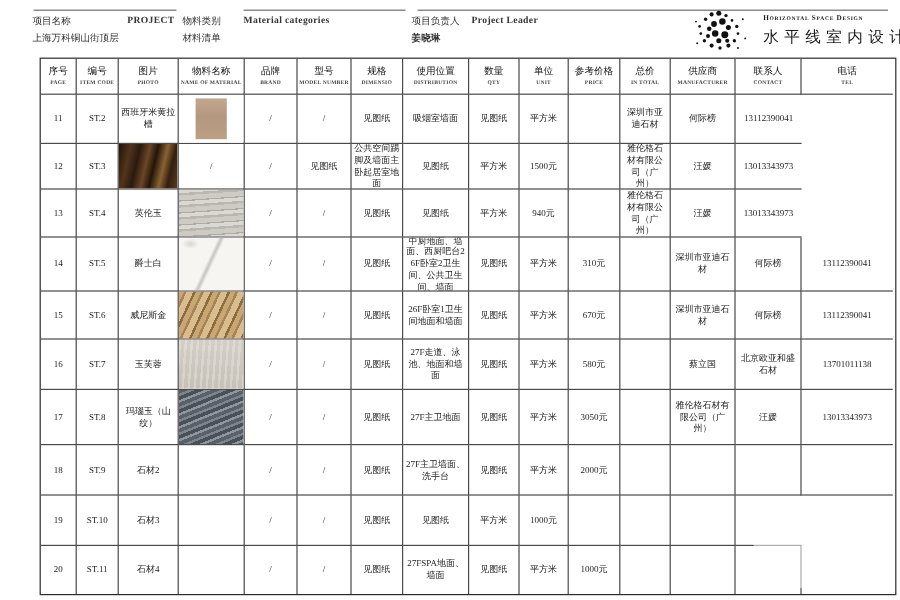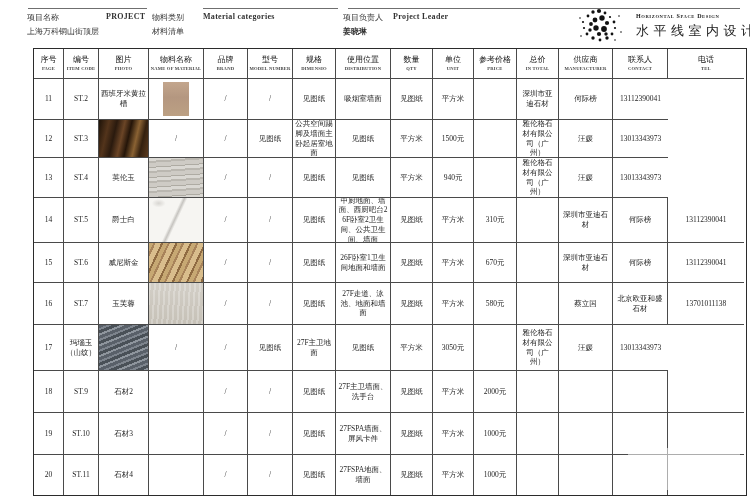--- a/index.html
+++ b/index.html
@@ -282,20 +282,21 @@
         <div class="cell cell-qty">见图纸</div>
         <div class="cell cell-unit">平方米</div>
         <div class="cell cell-price">580元</div>
         <div class="cell cell-total"></div>
         <div class="cell cell-contact">蔡立国</div>
         <div class="cell cell-manufacturer">北京欧亚和盛石材</div>
         <div class="cell cell-tel">13701011138</div>
       </div>
       <div class="trow" style="height: 46px;">
         <div class="cell cell-page">17</div>
+        <div class="cell cell-code">ST.8</div>
         <div class="cell cell-name">玛瑙玉（山纹）</div>
         <div class="cell cell-photo">
           <div class="photo photo-darkgrey"></div>
         </div>
         <div class="cell cell-brand">/</div>
         <div class="cell cell-model">/</div>
         <div class="cell cell-dimension">见图纸</div>
         <div class="cell cell-location">27F主卫地面</div>
         <div class="cell cell-qty">见图纸</div>
         <div class="cell cell-unit">平方米</div>
@@ -323,21 +324,20 @@
         <div class="cell cell-tel"></div>
       </div>
       <div class="trow" style="height: 42px;">
         <div class="cell cell-page">19</div>
         <div class="cell cell-code">ST.10</div>
         <div class="cell cell-name">石材3</div>
         <div class="cell cell-photo"></div>
         <div class="cell cell-brand">/</div>
         <div class="cell cell-model">/</div>
         <div class="cell cell-dimension">见图纸</div>
-        <div class="cell cell-location">27FSPA墙面、屏风卡件</div>
         <div class="cell cell-qty">见图纸</div>
         <div class="cell cell-unit">平方米</div>
         <div class="cell cell-price">1000元</div>
         <div class="cell cell-total"></div>
         <div class="cell cell-manufacturer"></div>
         <div class="cell cell-contact"></div>
         <div class="cell cell-tel"></div>
       </div>
       <div class="trow" style="height: 40px;">
         <div class="cell cell-page">20</div>

